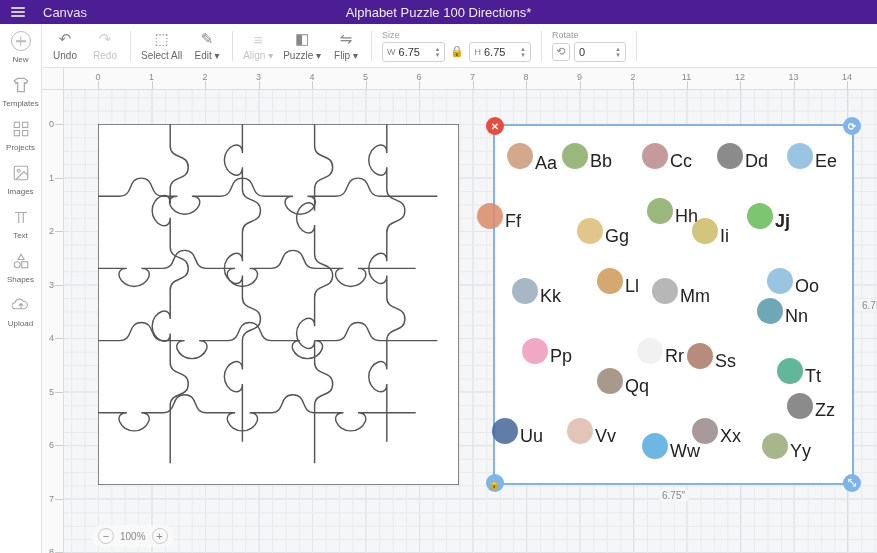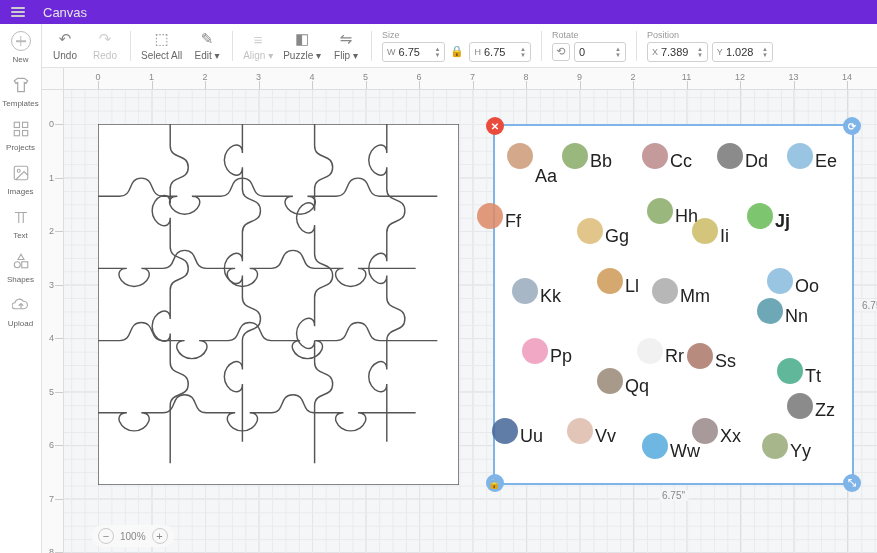--- a/index.html
+++ b/index.html
@@ -1,18 +1,18 @@
 <!DOCTYPE html>
 <html><head>
 <meta charset="utf-8">
 <style>
 * { box-sizing: border-box; margin: 0; padding: 0; font-family: -apple-system, BlinkMacSystemFont, "Segoe UI", Arial, sans-serif; }
 html, body { width: 877px; height: 553px; overflow: hidden; background: #fff; }
 
-.titlebar { height: 24px; background: #6d28d9; color: #fff; display: flex; align-items: center; font-size: 13px; }
+.titlebar { height: 24px; background: #4c1d95; color: #fff; display: flex; align-items: center; font-size: 13px; }
 .titlebar .menu { width: 35px; height: 24px; display: flex; align-items: center; justify-content: center; cursor: pointer; }
 .titlebar .menu span, .titlebar .menu span::before, .titlebar .menu span::after { display: block; width: 14px; height: 2px; background: #ccc; border-radius: 1px; position: relative; }
 .titlebar .menu span::before, .titlebar .menu span::after { content: ""; position: absolute; }
 .titlebar .menu span::before { top: -4px; }
 .titlebar .menu span::after { top: 4px; }
 .titlebar .app { padding-left: 8px; color: #e5e5e5; }
 .titlebar .doc { position: absolute; left: 50%; transform: translateX(-50%); color: #eee; }
 
 .shell { display: flex; height: calc(553px - 24px); }
 
@@ -79,20 +79,21 @@
 .zoom-btn { width: 16px; height: 16px; border: 1px solid #ccc; border-radius: 50%; display: flex; align-items: center; justify-content: center; cursor: pointer; font-size: 11px; line-height: 1; }
 </style>
 </head>
 <body>
 
 <div class="titlebar">
   <div class="menu">
       <span></span>
     </div>
   <div class="app">Canvas</div>
+  <div class="doc">Alphabet Puzzle 100 Directions*</div>
 </div>
 
 <div class="shell">
   <div class="sidebar">
     <div class="sb-item">
       <div class="ico">
           <div class="plus-circ"></div>
         </div>
       <div class="lbl">New</div>
     </div>
@@ -211,35 +212,20 @@
         <div class="tb-row">
           <span class="rot-reset">⟲</span>
           <div class="num-in">
               <span class="val">0</span>
               <span class="step">▲<br>▼</span>
             </div>
         </div>
       </div>
       <div class="vsep"></div>
 
-      <div class="tb-grp">
-        <div class="lbl">Position</div>
-        <div class="tb-row">
-          <div class="num-in">
-              <span class="pre">X</span>
-              <span class="val">7.389</span>
-              <span class="step">▲<br>▼</span>
-            </div>
-          <div class="num-in">
-              <span class="pre">Y</span>
-              <span class="val">1.028</span>
-              <span class="step">▲<br>▼</span>
-            </div>
-        </div>
-      </div>
     </div>
 
     <div class="canvas-wrap">
       <div class="ruler-corner"></div>
       <div class="ruler-h" id="ruler-h">
           <div class="rul-num-h" style="left: 34px;">0</div>
           <div class="rul-tick-h" style="left: 34px; height: 8px;"></div>
           <div class="rul-num-h" style="left: 87.5px;">1</div>
           <div class="rul-tick-h" style="left: 87.5px; height: 8px;"></div>
           <div class="rul-num-h" style="left: 141px;">2</div>
@@ -313,21 +299,21 @@
         <div class="obj-alpha">
           <div class="sel-handle sh-del">✕</div>
           <div class="sel-handle sh-rot">⟳</div>
           <div class="sel-handle sh-lock">🔒</div>
           <div class="sel-handle sh-res">⤡</div>
           <div class="dim-lab dim-b">6.75"</div>
           <div class="dim-lab dim-r">6.75"</div>
 
           <div class="alpha-grid" id="alpha-grid">
               <div class="ani" style="left: 12px; top: 17px; width: 26px; height: 26px; background: rgb(204, 153, 119); opacity: 0.85;"></div>
-              <div class="al" style="left: 40px; top: 40px;">Aa</div>
+              <div class="al" style="left: 40px; top: 27px;">Aa</div>
               <div class="ani" style="left: 67px; top: 17px; width: 26px; height: 26px; background: rgb(136, 170, 102); opacity: 0.85;"></div>
               <div class="al" style="left: 95px; top: 25px;">Bb</div>
               <div class="ani" style="left: 147px; top: 17px; width: 26px; height: 26px; background: rgb(187, 136, 136); opacity: 0.85;"></div>
               <div class="al" style="left: 175px; top: 25px;">Cc</div>
               <div class="ani" style="left: 222px; top: 17px; width: 26px; height: 26px; background: rgb(119, 119, 119); opacity: 0.85;"></div>
               <div class="al" style="left: 250px; top: 25px;">Dd</div>
               <div class="ani" style="left: 292px; top: 17px; width: 26px; height: 26px; background: rgb(136, 187, 221); opacity: 0.85;"></div>
               <div class="al" style="left: 320px; top: 25px;">Ee</div>
               <div class="ani" style="left: -18px; top: 77px; width: 26px; height: 26px; background: rgb(221, 136, 102); opacity: 0.85;"></div>
               <div class="al" style="left: 10px; top: 85px;">Ff</div>

